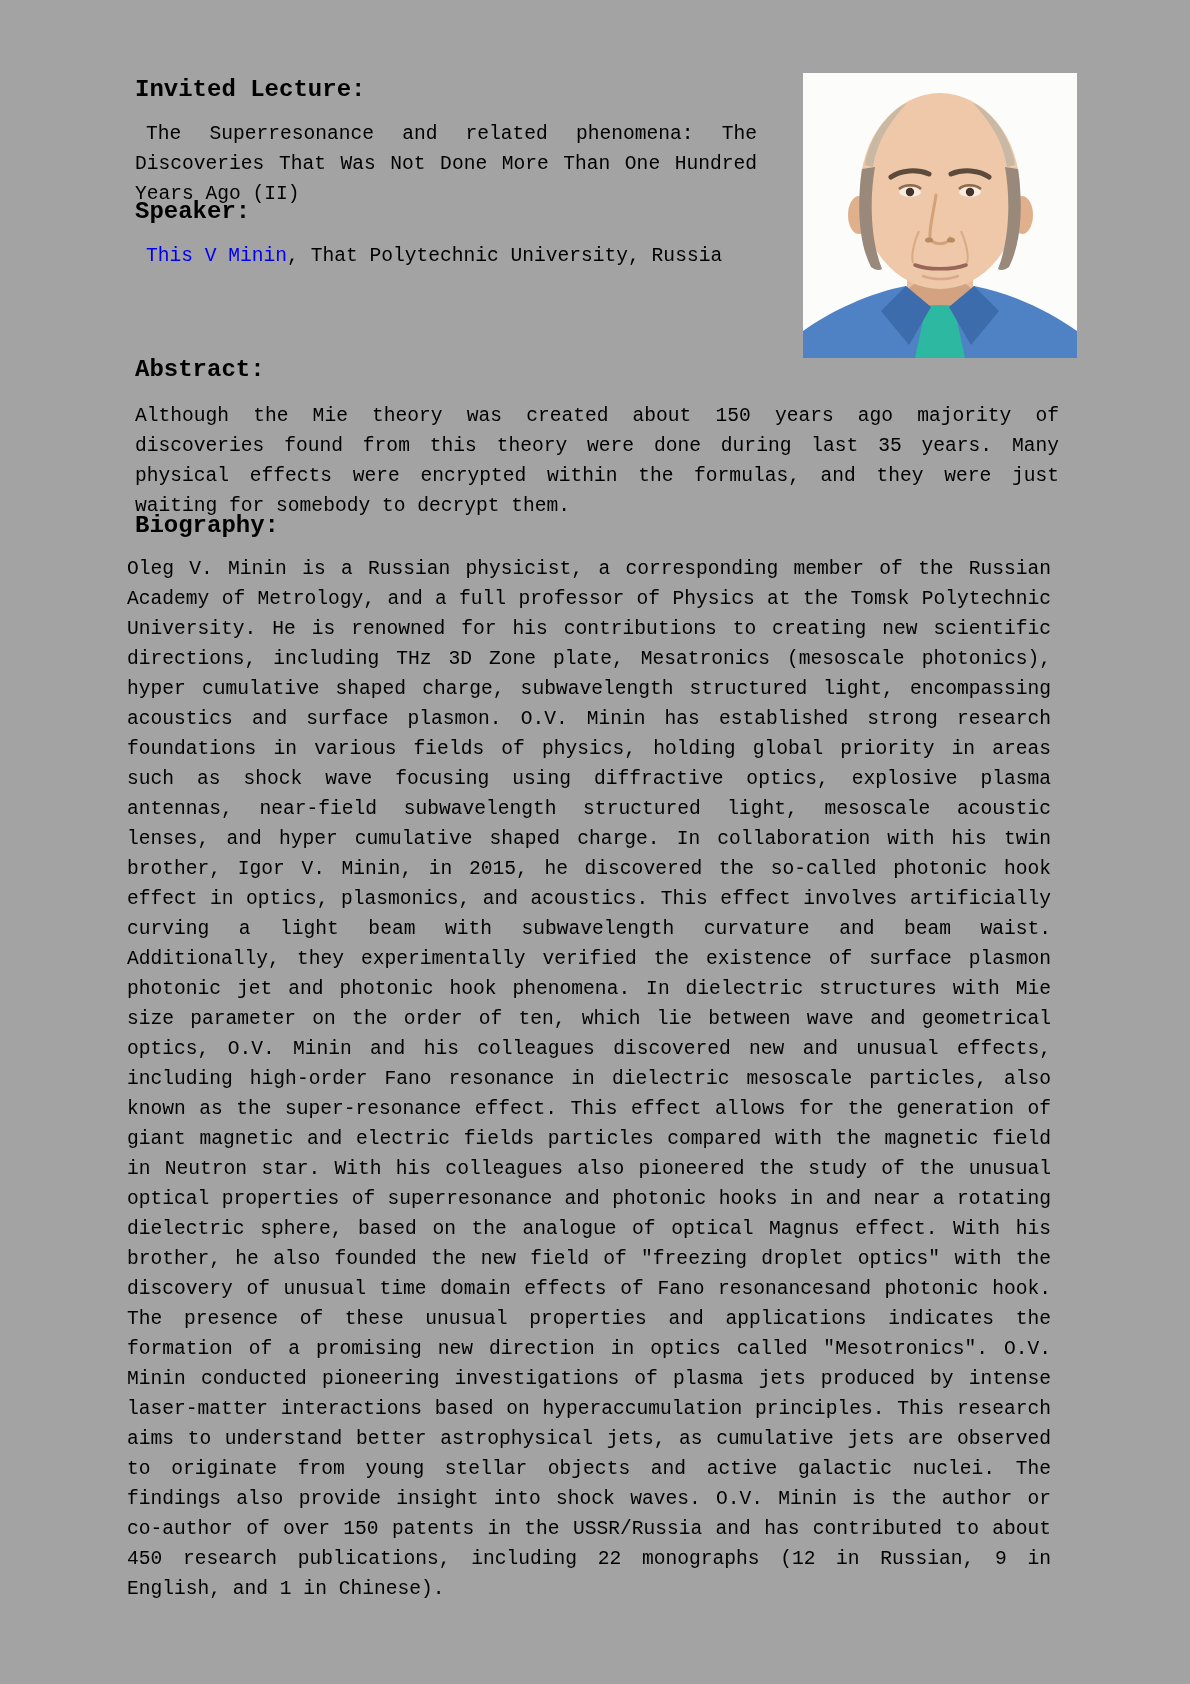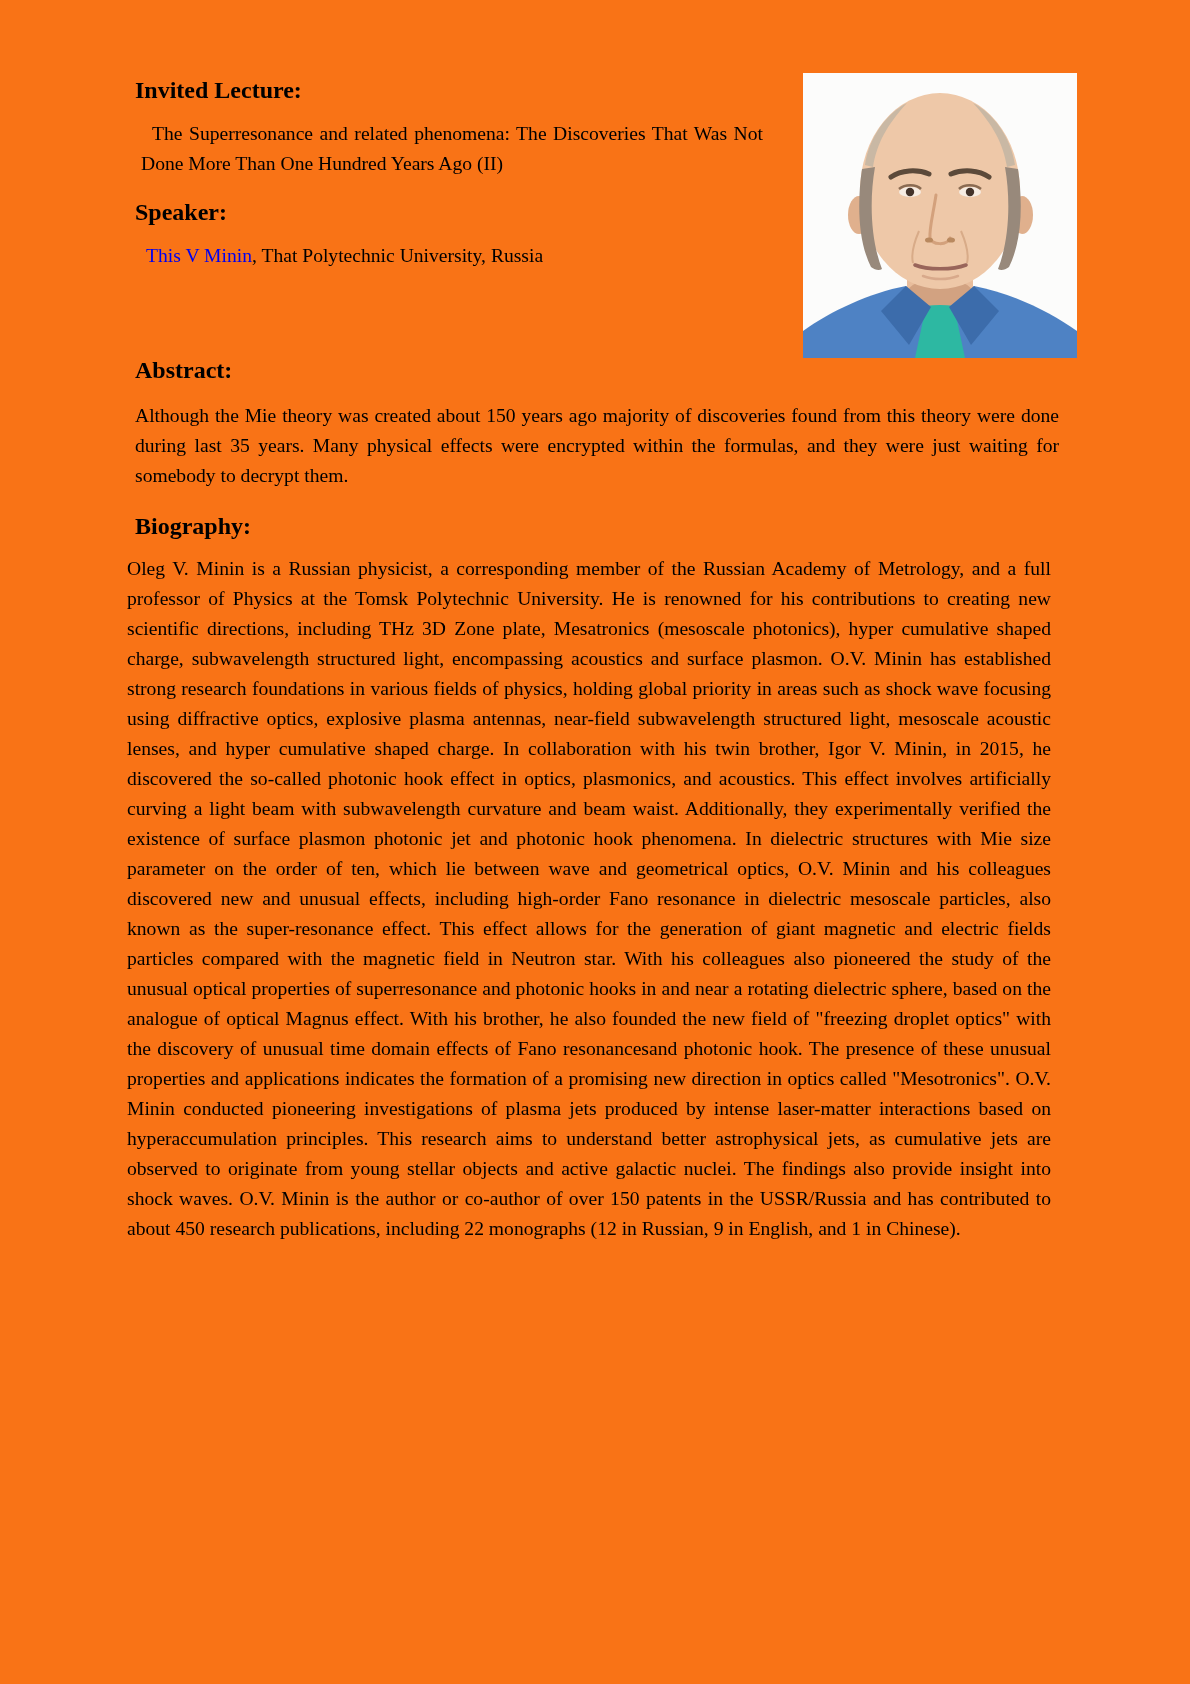--- a/index.html
+++ b/index.html
@@ -1,39 +1,39 @@
 <!DOCTYPE html>
 <html><head>
 <meta charset="utf-8">
 <style>
   * { margin:0; padding:0; box-sizing:border-box; }
   html,body { background:#ffffff; }
   .page {
     position:relative;
     width:1190px; height:1684px;
     margin:0 auto;
-    background:#f97316;
+    background:#a3a3a3;
     color:#000000;
-    font-family:Liberation Serif, serif;
+    font-family:Liberation Mono, monospace;
     overflow:hidden;
   }
   .abs { position:absolute; }
   .sec-heading {
     font-size:24px;
     font-weight:bold;
     line-height:28px;
     white-space:nowrap;
   }
   .body-text {
     font-size:19.6px;
     line-height:30px;
     text-align:justify;
   }
   #invited-heading { left:135px; top:76px; }
-  #lecture-title   { left:141px; top:119px; width:622px; text-indent:11px; }
+  #lecture-title   { left:135px; top:119px; width:622px; text-indent:11px; }
   #speaker-heading { left:135px; top:198px; }
   #speaker-line    { left:135px; top:241px; width:700px; font-size:19.6px; line-height:30px; padding-left:11px; text-align:left; }
   #speaker-name-link { text-decoration:none; cursor:pointer; }
   #speaker-photo   { left:803px; top:73px; width:274px; height:285px; }
   #abstract-heading{ left:135px; top:356px;text-align:center; }
   #abstract-text   { left:135px; top:401px; width:924px; }
   #biography-heading{ left:135px; top:512px;text-align:right; }
   #biography-text  { left:127px; top:554px; width:924px; }
   #page-number     { left:0; top:1601px; width:100%; text-align:center; font-size:17px; line-height:22px; color:#1a1a1a; }
 </style>

